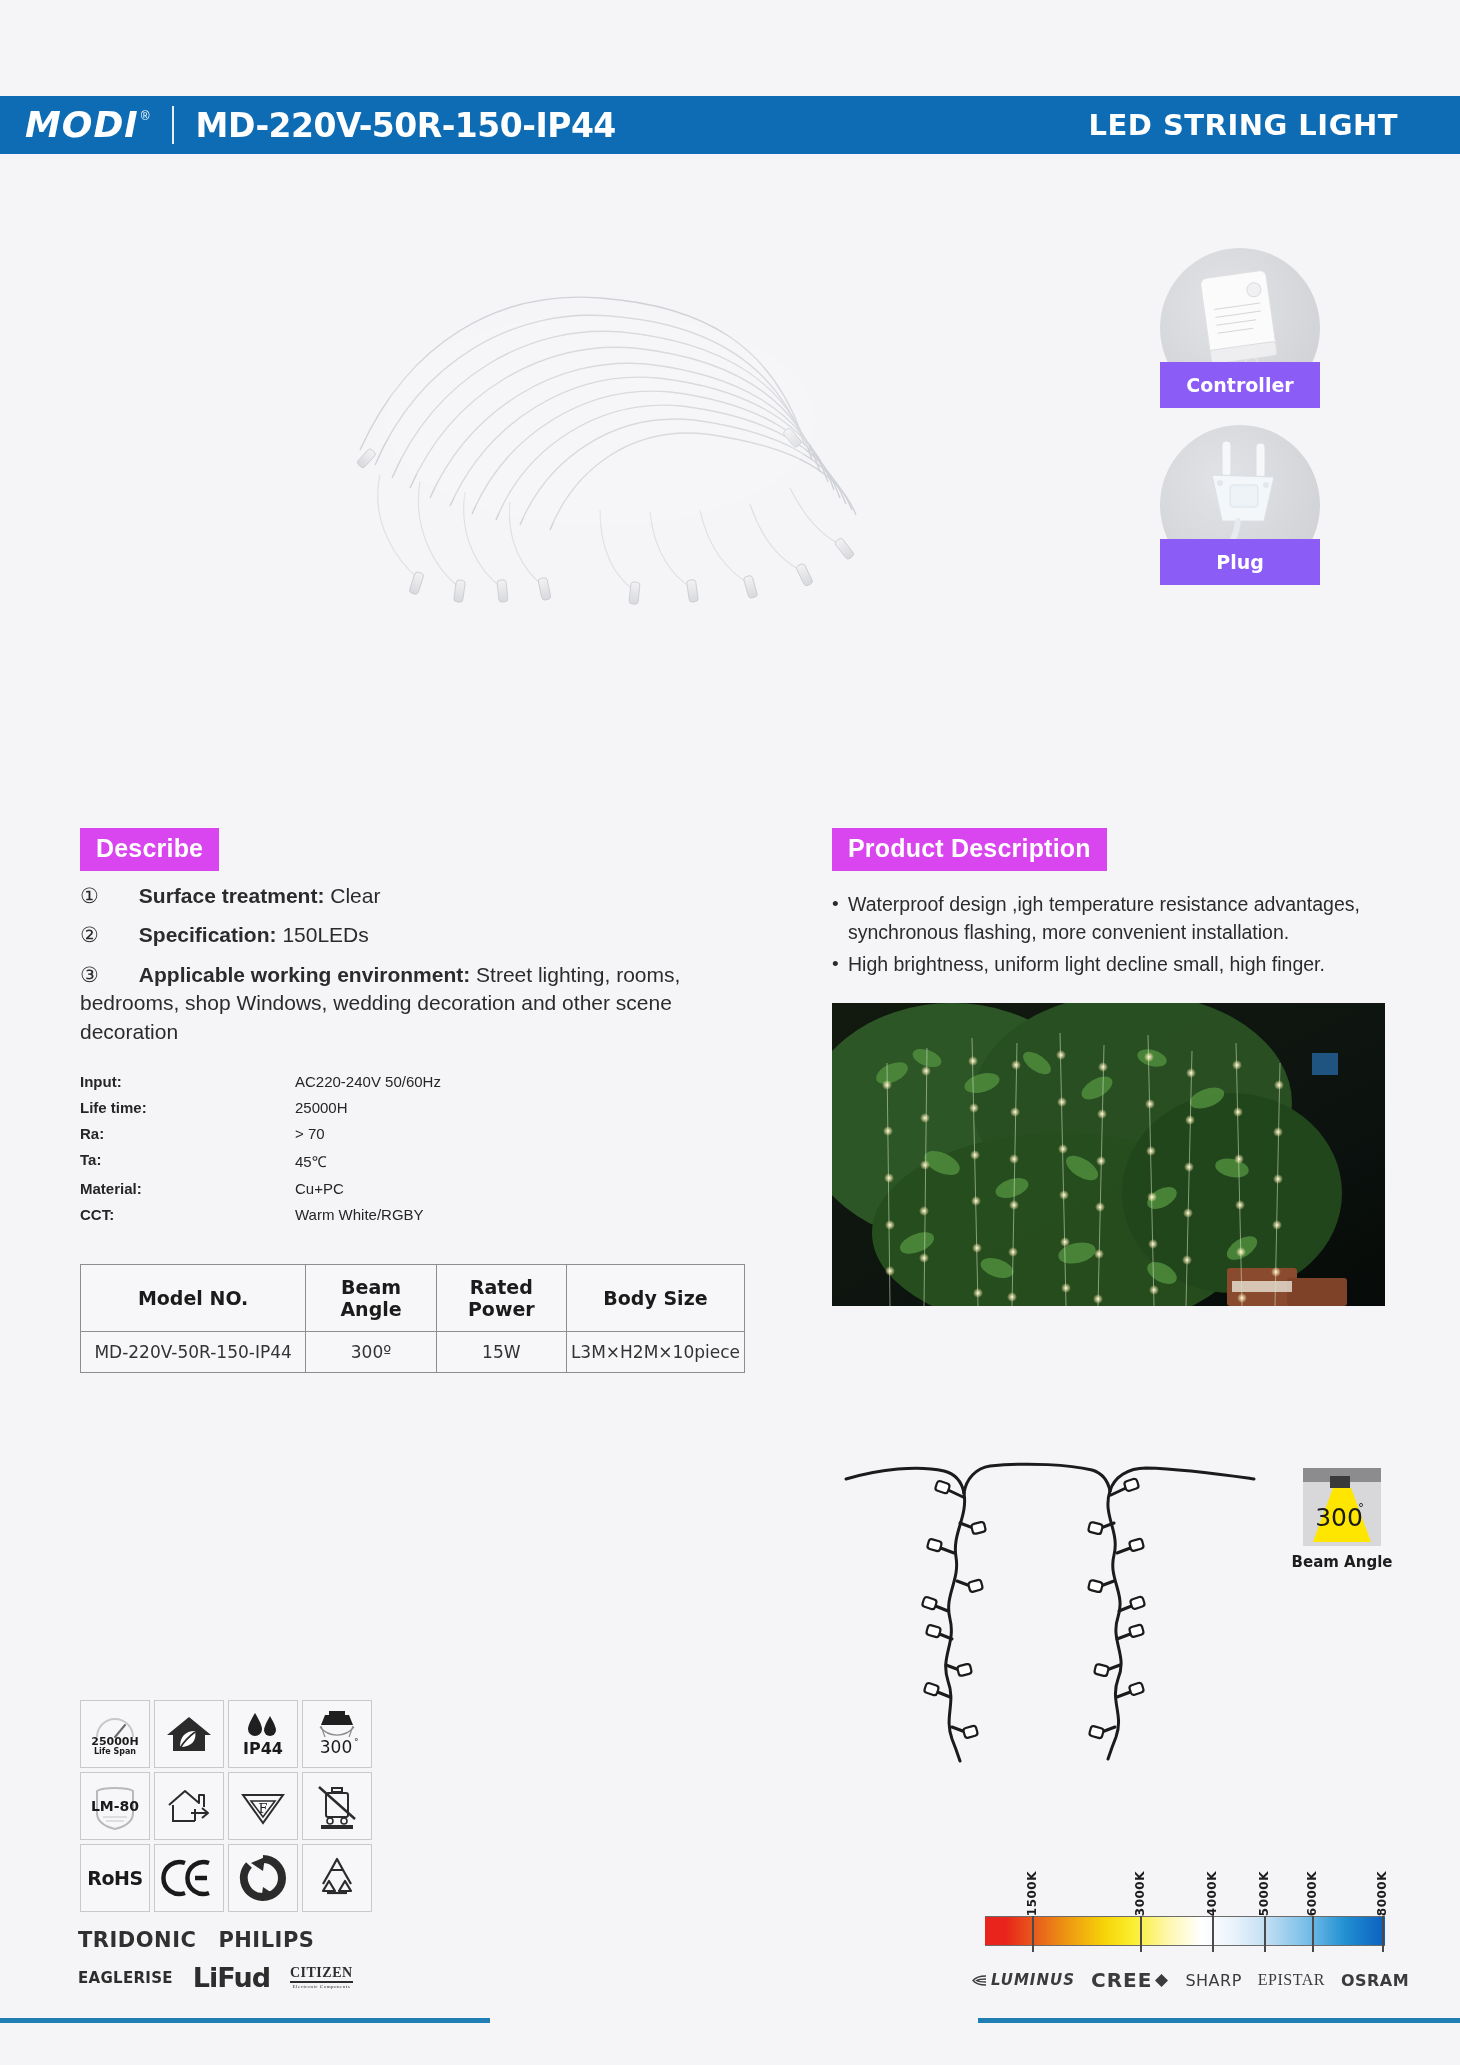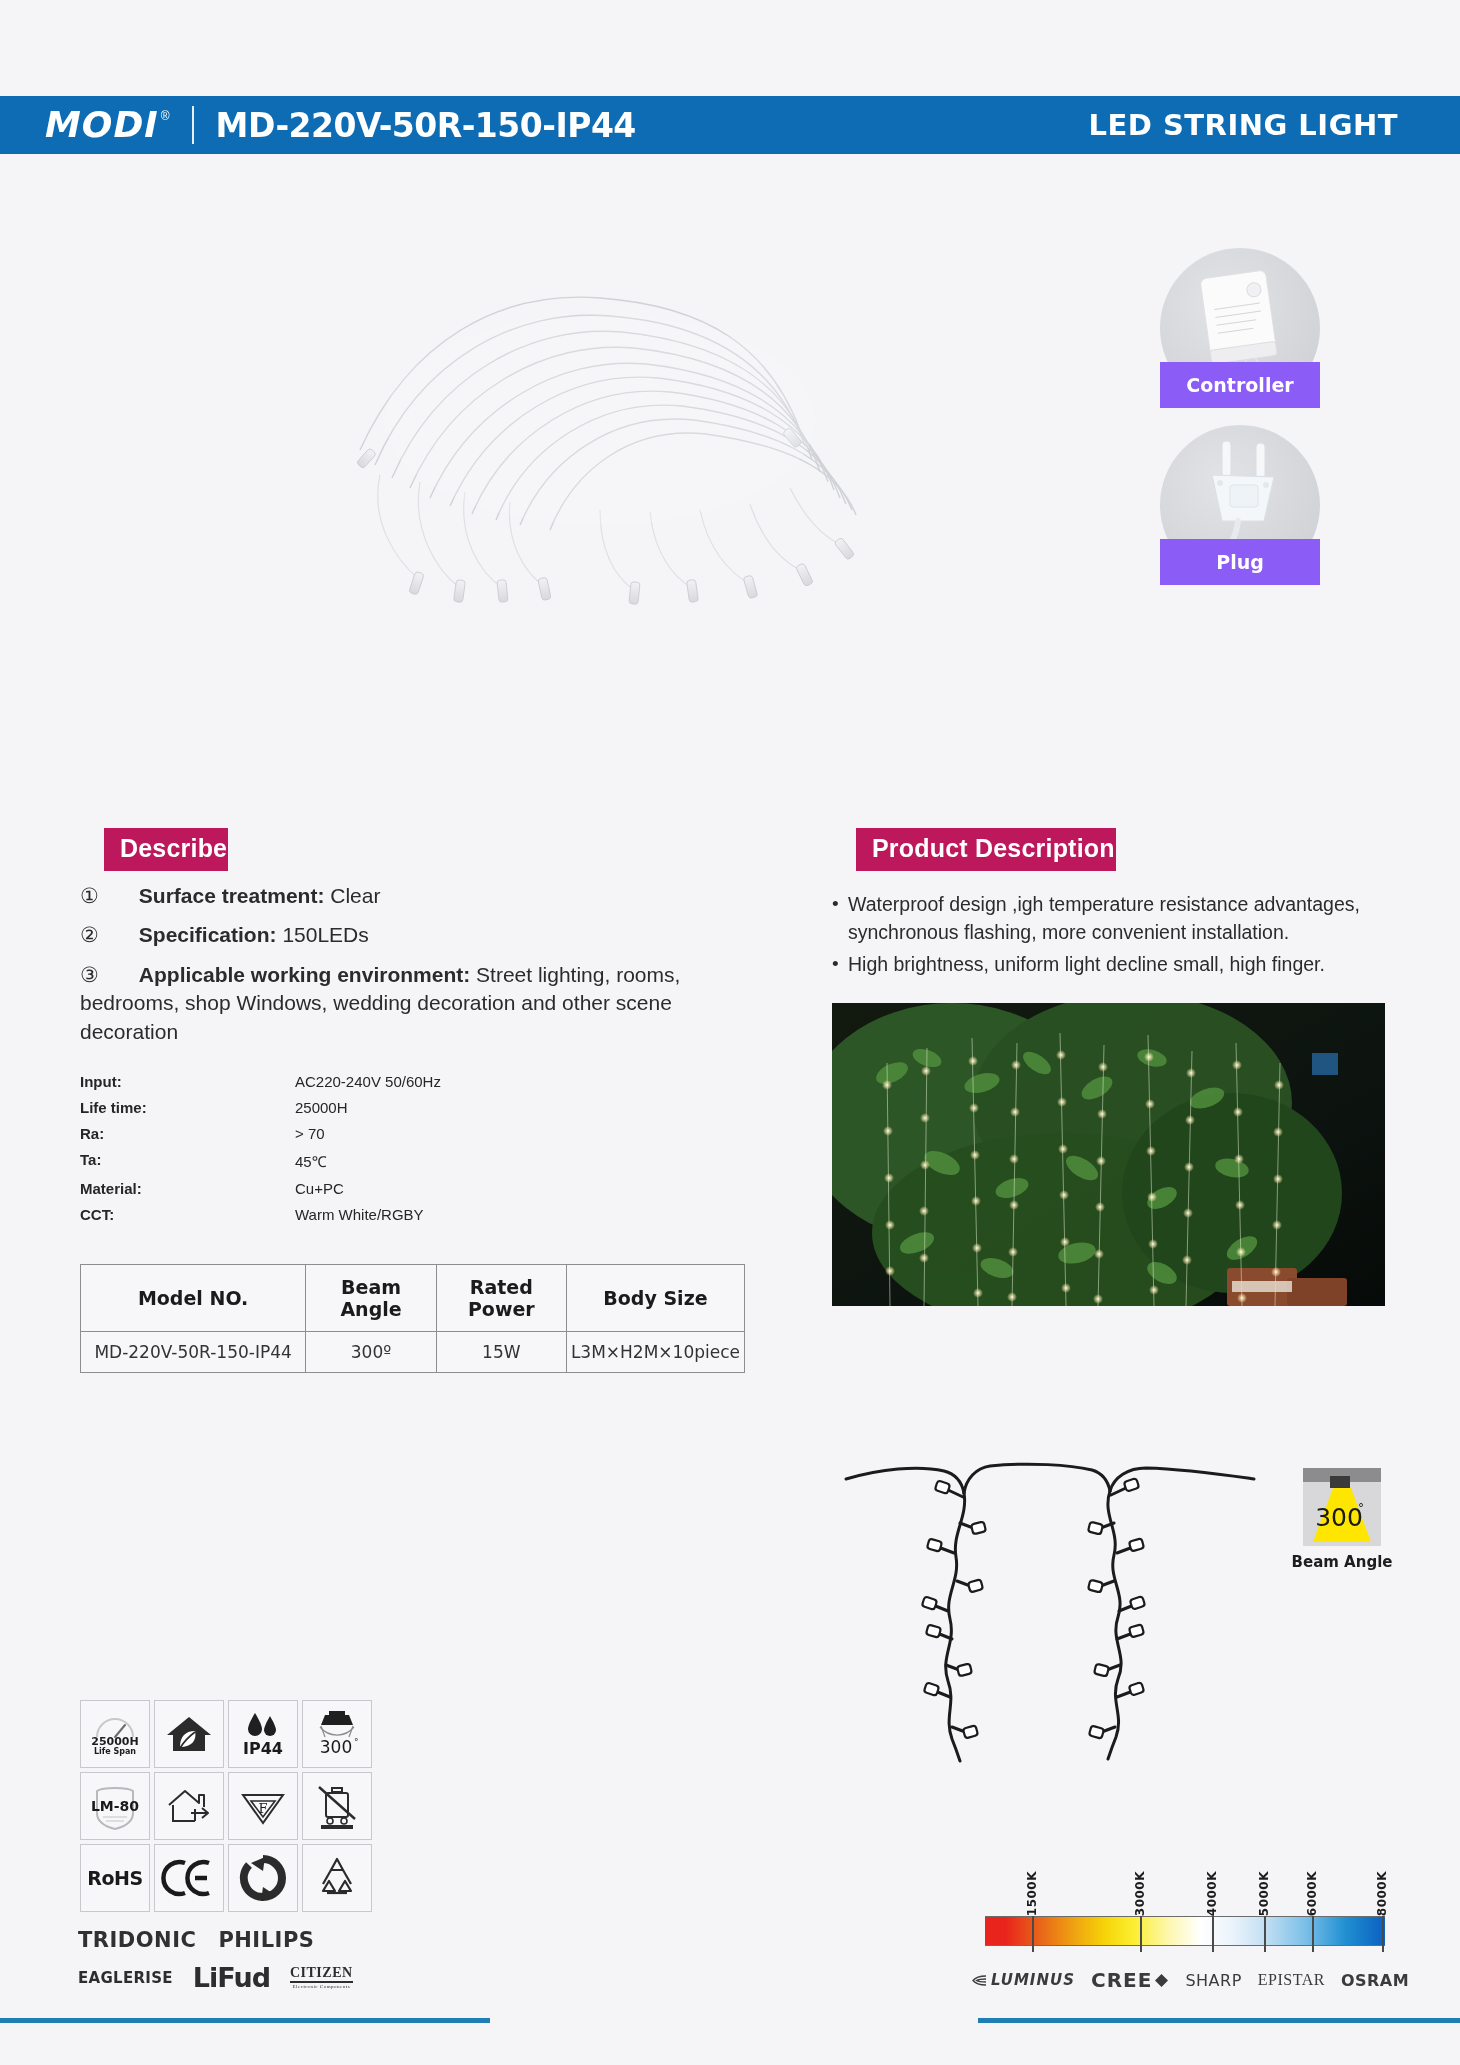--- a/index.html
+++ b/index.html
@@ -9,21 +9,21 @@
     font-family: "Liberation Sans", sans-serif;
     position: relative;
     overflow: hidden;
   }
   
   .header {
     position: absolute; left: 0; top: 96px; width: 1460px; height: 58px;
     background: #0d6cb3;
     display: flex; align-items: center;
   }
-  .logo-wrap { display: flex; align-items: flex-start; margin-left: 45px; text-align: center; }
+  .logo-wrap { display: flex; align-items: flex-start; margin-left: 25px; text-align: center; }
   .logo-text {
     font-family: "DejaVu Sans", sans-serif;
     font-weight: 700; font-style: italic; font-size: 36px;
     color: #ffffff; letter-spacing: 1px; line-height: 1;
   }
   .logo-reg { font-size: 12px; color: #ffffff; margin-left: 2px; margin-top: 2px; }
   .logo-divider { width: 2px; height: 38px; background: #ffffff; margin: 0 22px; opacity: .9; }
   .model-code {
     font-family: "DejaVu Sans", sans-serif;
     font-weight: 700; font-size: 33px; color: #ffffff; letter-spacing: -0.5px;
@@ -51,24 +51,23 @@
     position: absolute; bottom: 0; left: 0; width: 100%; height: 46px;
     background: #8b5cf6; color: #fff;
     font-family: "DejaVu Sans", sans-serif; font-weight: 700; font-size: 19px;
     display: flex; align-items: center; justify-content: center;
   }
   .badge-art { position: absolute; inset: 0; }
   .badge-art svg { width: 100%; height: 100%; }
 
   
   .sec-title {
-    display: inline-block; background: #be185d; color: #fff;
-    font-size: 25px; font-weight: 600; padding: 6px 1px 8px 16px;
+    display: inline-block; background: #d946ef; color: #fff;
+    font-size: 25px; font-weight: 600; padding: 6px 16px 8px 16px;
     letter-spacing: .2px;
-    margin-left: 24px;
   }
 
   
   .left-col { position: absolute; left: 80px; top: 828px; width: 660px; }
   .desc-line { font-size: 21px; color: #2b2b2b; line-height: 1.35; margin-top: 11px; }
   .desc-line b { font-weight: 700; margin-left: 40px; }
   .desc-para { font-size: 21px; color: #2b2b2b; line-height: 1.37; }
 
   .spec-table { margin-top: 22px; border-collapse: collapse; width: 500px; }
   .spec-table td { padding: 4px 0 5px 0; font-size: 15px; color: #262626; vertical-align: top; }

